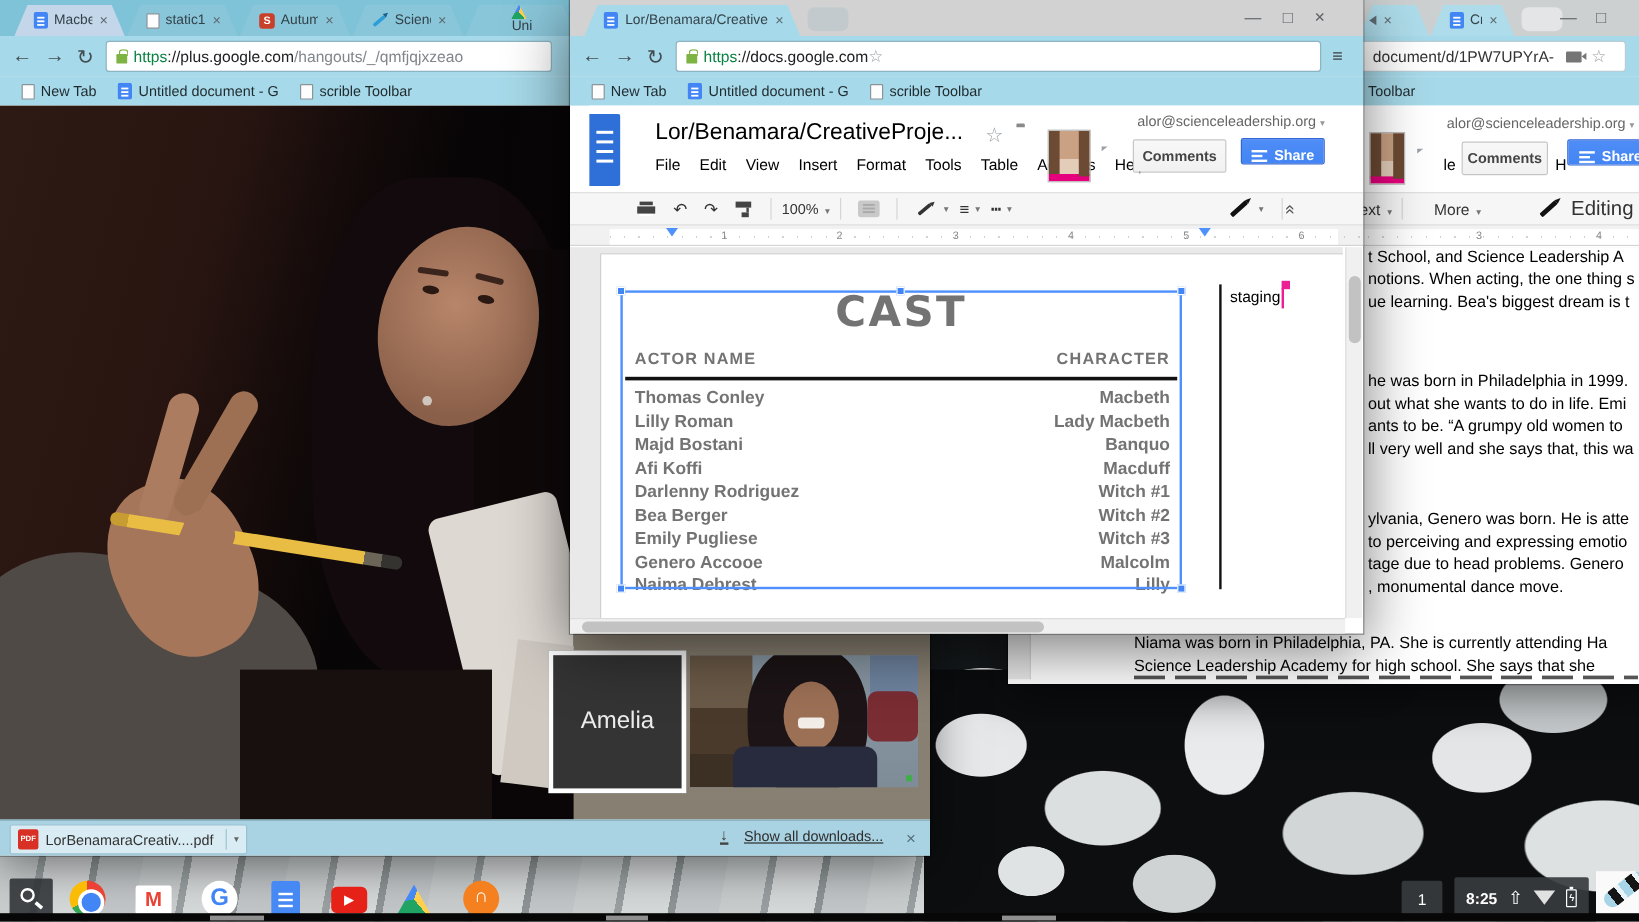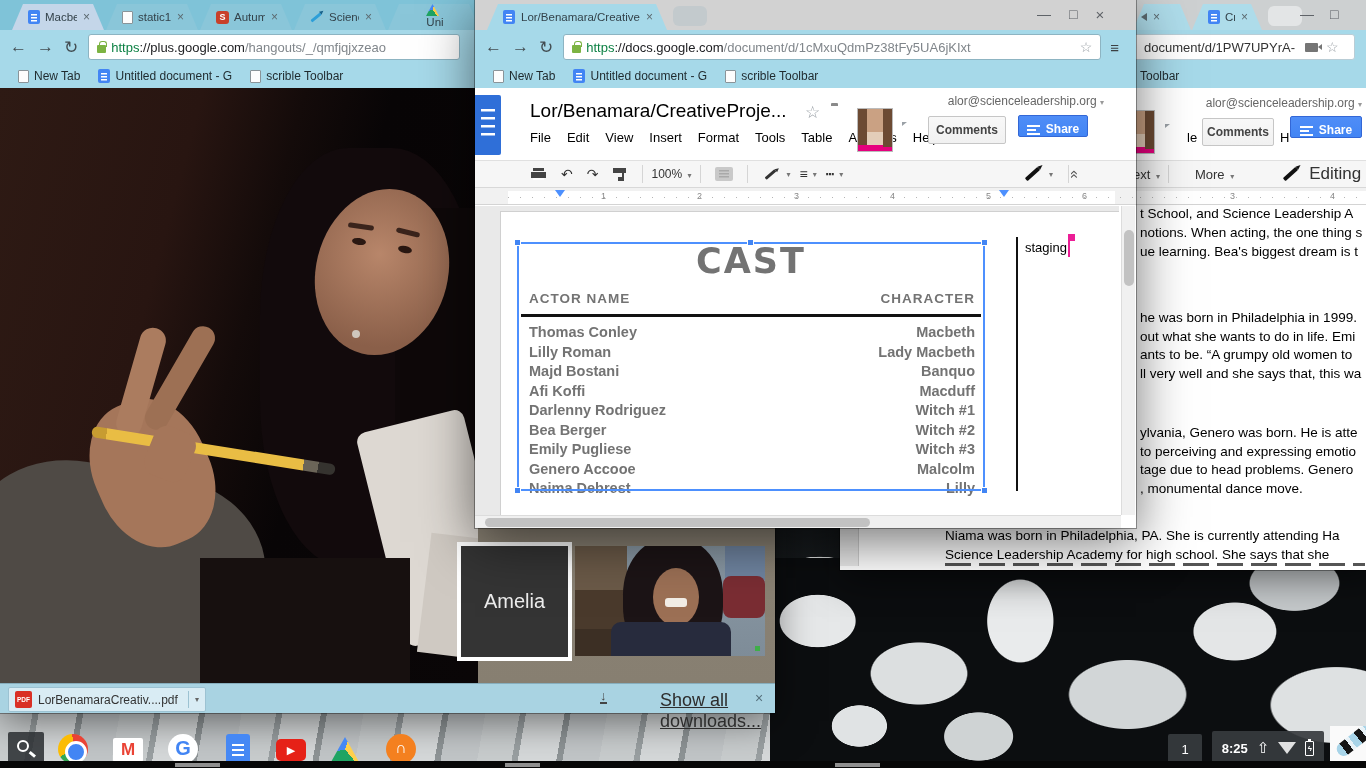--- a/index.html
+++ b/index.html
@@ -61,21 +61,21 @@
   .pen-ic { width:12px; height:3px; background:#2d9fd8; transform:rotate(-40deg); border-radius:1px; position:relative; }
   .pen-ic:after { content:""; position:absolute; right:-4px; top:-1px; border-left:4px solid #16618a; border-top:2.5px solid transparent; border-bottom:2.5px solid transparent; }
   .driveicon { width:13px; height:12px; clip-path:polygon(50% 0,100% 100%,0 100%);
     background:conic-gradient(from 140deg, #1FA463 0 33%, #4688F4 0 66%, #FFD04B 0 100%); }
   .lock { width:9px; height:8px; background:#7cb342; border-radius:1px; position:relative; margin-right:5px; margin-top:3px; }
   .lock:before { content:""; position:absolute; left:1.5px; top:-4px; width:6px; height:5px; border:1.5px solid #7cb342; border-bottom:none; border-radius:3px 3px 0 0; }
   .star { color:#9aa0a6; font-size:14px; }
   .burger { color:#3c4043; font-size:15px; letter-spacing:-1px; }
 
   
-  .docs-head { position:absolute; left:0; right:0; top:88px; height:72px; background:#fff; }
+  .docs-head { position:absolute; left:16px; right:0; top:88px; height:72px; background:#fff; }
   .docs-logo { position:absolute; left:0; top:7px; width:26px; height:60px; background:#2f6fd8; border-radius:0 2px 2px 0;
     background-image:linear-gradient(#fff 0 0),linear-gradient(#fff 0 0),linear-gradient(#fff 0 0),linear-gradient(#fff 0 0);
     background-size:14px 2.5px; background-repeat:no-repeat; background-position:6px 14px,6px 22px,6px 30px,6px 38px; }
   .doc-title { position:absolute; font-size:19px; color:#000; white-space:nowrap; }
   .mini-folder { width:15px; height:11px; background:#8a8a8a; border-radius:1px; position:relative; }
   .mini-folder:before { content:""; position:absolute; left:0; top:-3px; width:7px; height:3px; background:#8a8a8a; border-radius:1px 1px 0 0; }
   .acct { position:absolute; font-size:12px; color:#666; white-space:nowrap; }
   .menubar { position:absolute; display:flex; gap:16px; font-size:13px; color:#000; }
   .btn-comments { position:absolute; height:28px; background:linear-gradient(#f8f8f8,#f1f1f1); border:1px solid #c6c6c6; border-radius:2px;
     font-size:12px; font-weight:bold; color:#444; display:flex; align-items:center; justify-content:center; }
@@ -146,21 +146,21 @@
   .amelia { position:absolute; left:457px; top:454px; width:115px; height:119px; background:#343434; border:4px solid #fff;
     display:flex; align-items:center; justify-content:center; color:#ececec; font-size:20px; }
   .webcam { position:absolute; left:575px; top:458px; width:190px; height:110px; overflow:hidden; background:linear-gradient(#8b9aa6,#7e8c98); }
 
   
   .dlbar { position:absolute; left:0; top:683px; width:775px; height:30px; background:#a9d3e2; border-top:1px solid #87aebd; }
   .dlchip { position:absolute; left:8px; top:3px; height:25px; width:198px; background:#d9ecf4; border:1px solid #9cc2d2; border-radius:2px;
     display:flex; align-items:center; font-size:12px; color:#333; }
   .pdfic { width:17px; height:17px; background:#d93025; border-radius:2px; color:#fff; font-size:6.5px; font-weight:bold;
     display:flex; align-items:center; justify-content:center; margin:0 6px; }
-  .dl-show { position:absolute; top:6px; font-size:18px; color:#2d2d2d; text-decoration:underline;margin-left:40px; }
+  .dl-show { position:absolute; top:6px; font-size:12px; color:#2d2d2d; text-decoration:underline; }
   .dl-down { position:absolute; top:5px; font-size:13px; color:#444; border-bottom:2px solid #444; line-height:13px; }
 
   
   .shelf { position:absolute; left:0; top:726px; width:1366px; height:42px; }
   .launcher { position:absolute; left:8px; top:6px; width:36px; height:36px; background:rgba(45,49,52,.88); border-radius:2px; }
   .mag { position:absolute; left:9px; top:8px; width:12px; height:12px; border:2.5px solid #fff; border-radius:50%; }
   .mag:after { content:""; position:absolute; left:10px; top:11px; width:7px; height:2.5px; background:#fff; transform:rotate(40deg); }
   .app { position:absolute; top:8px; width:32px; height:32px; }
   .ic-chrome { width:30px; height:30px; border-radius:50%; background:conic-gradient(from 120deg,#34A853 0 33%,#FBBC05 0 66%,#EA4335 0 100%); position:relative; }
   .ic-chrome:after { content:""; position:absolute; left:7px; top:7px; width:16px; height:16px; background:#4285F4; border:3px solid #fff; border-radius:50%; }
@@ -385,21 +385,20 @@
       </div>
     </div>
     <div class="navrow">
       <span class="navbtn">←</span>
       <span class="navbtn">→</span>
       <span class="navbtn">↻</span>
       <div class="omnibox" style="margin-left:10px;width:538px;">
         <span class="lock"></span>
         <span class="u-prot">https</span>
           <span class="u-dom">://docs.google.com</span>
-          <span class="u-path" style="flex:1;overflow:hidden;">/document/d/1cMxuQdmPz38tFy5UA6jKIxt</span>
         <span class="star">☆</span>
       </div>
       <span class="burger" style="margin-left:9px;">≡</span>
     </div>
     <div class="bookrow">
       <span class="bm">
           <span class="pageicon"></span>
           <span>New Tab</span>
         </span>
       <span class="bm">

